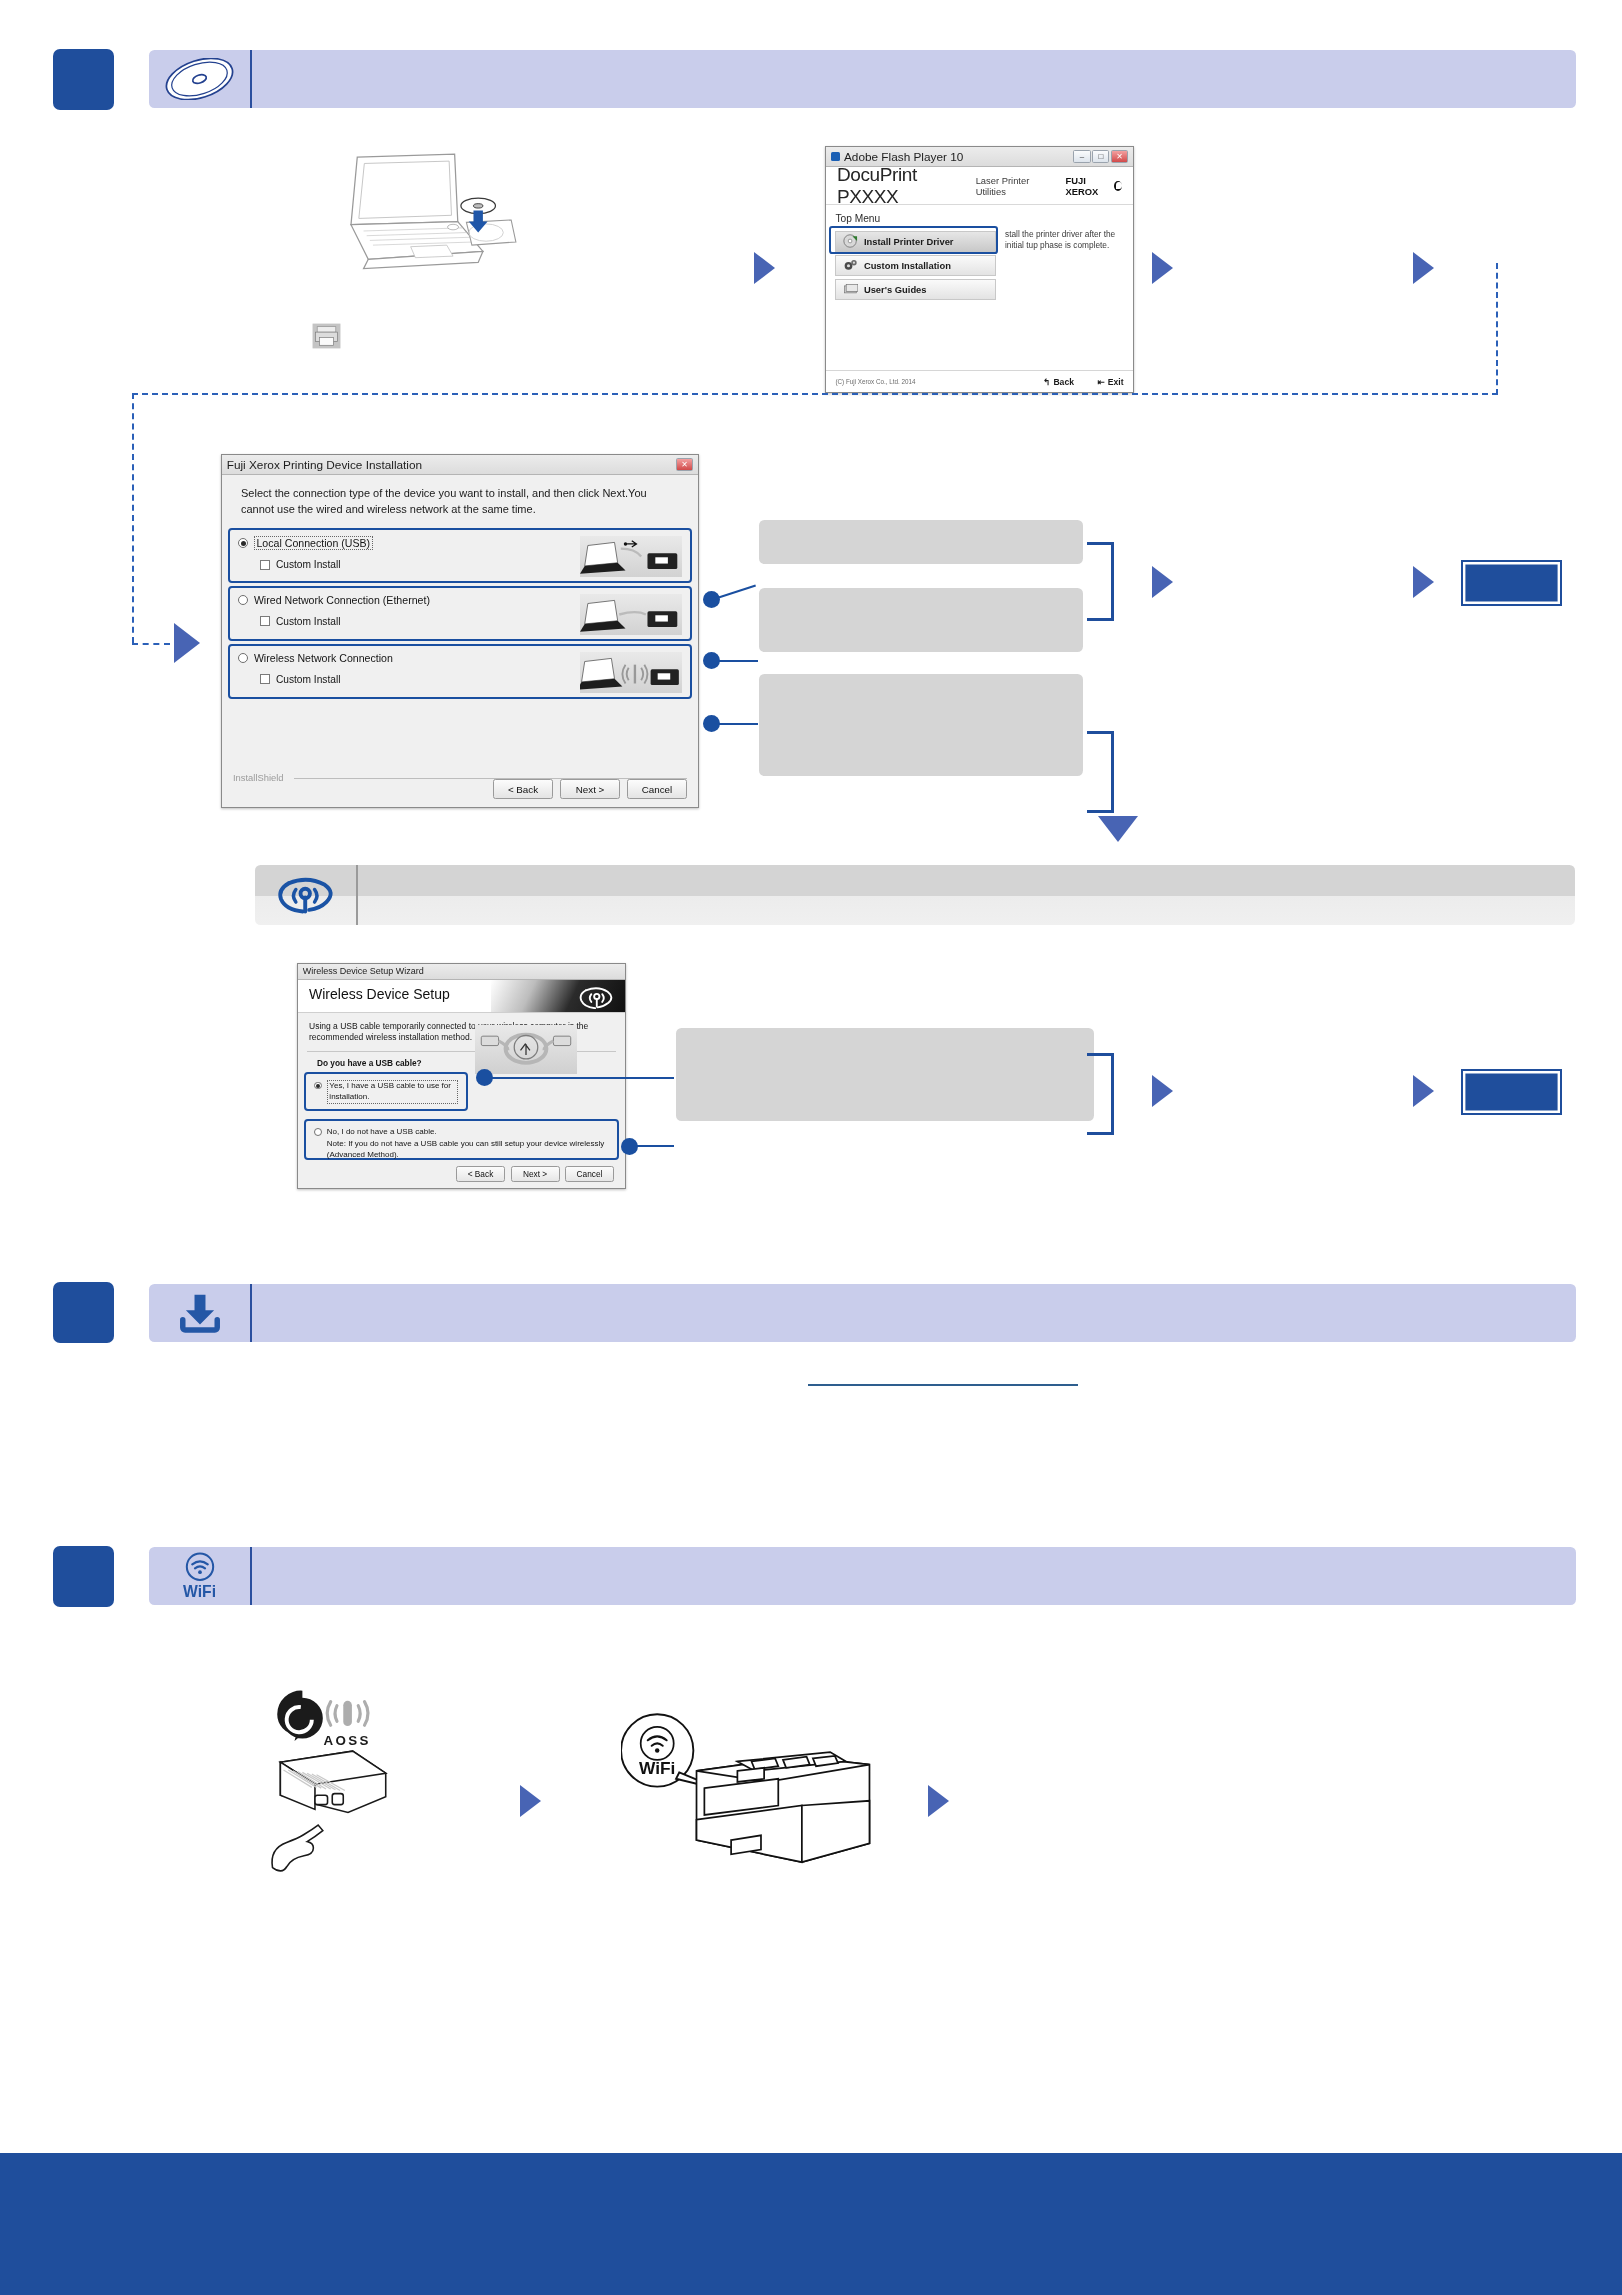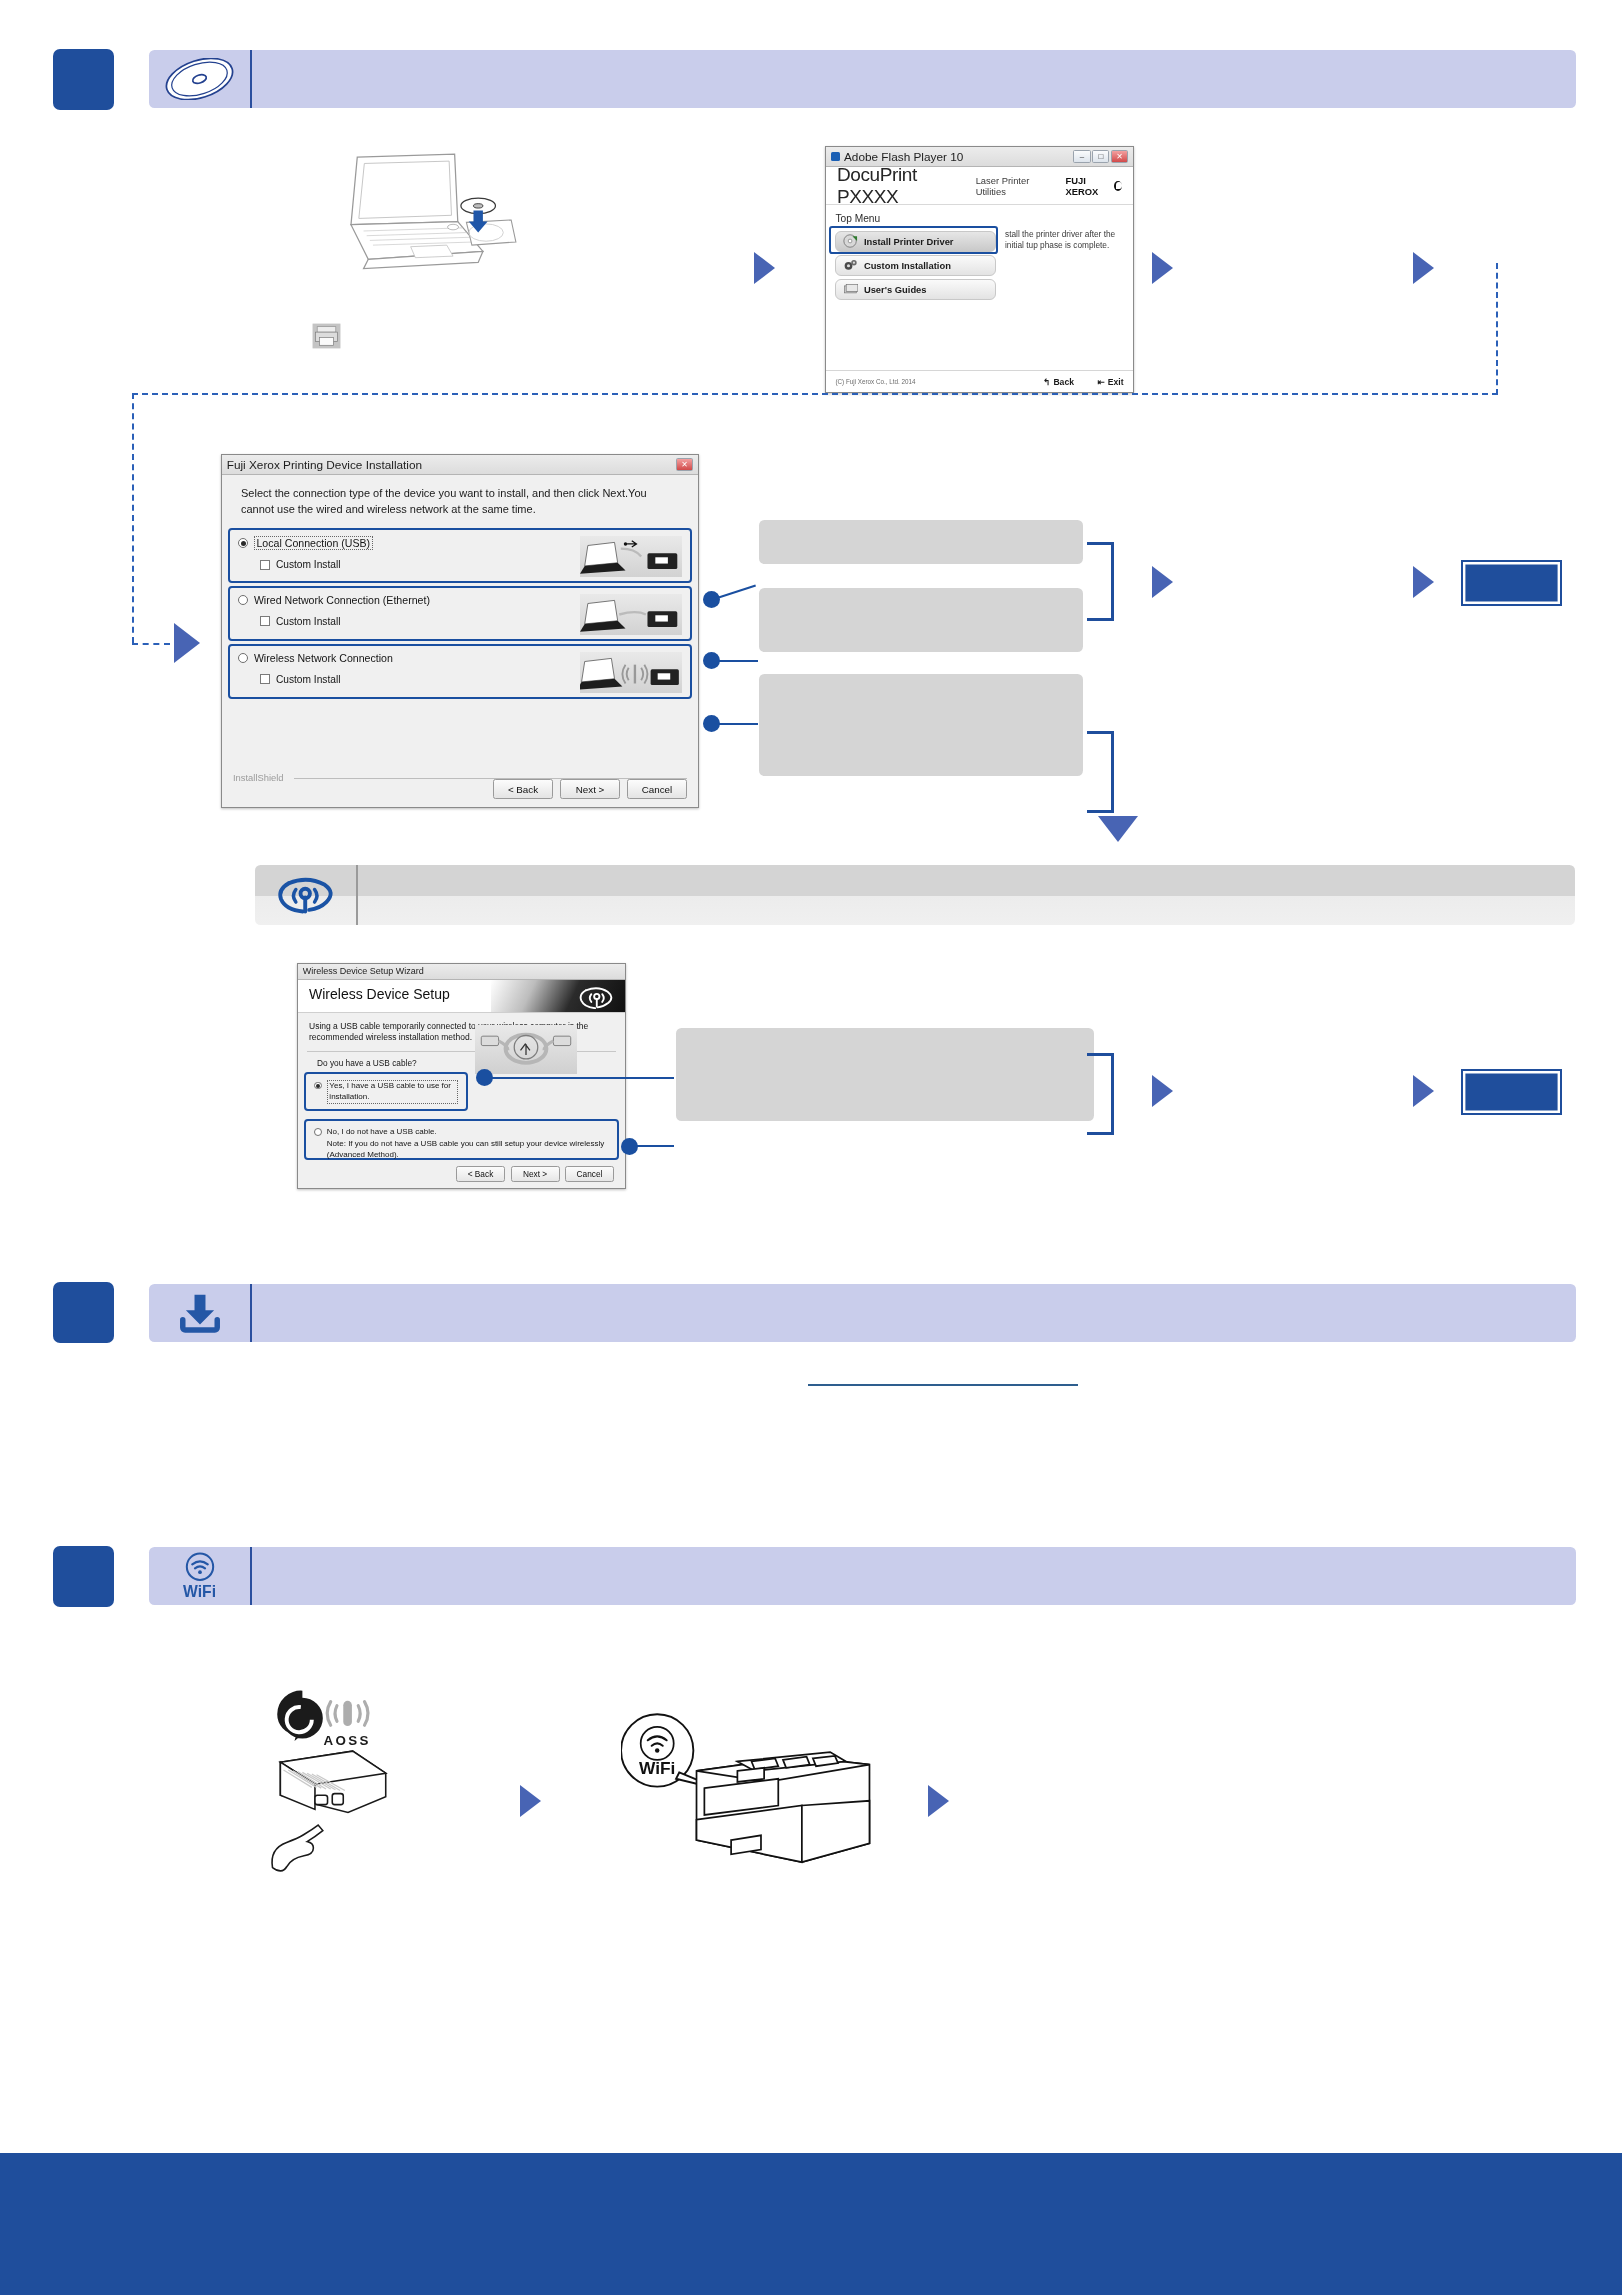--- a/index.html
+++ b/index.html
@@ -95,21 +95,21 @@
     position:relative;
   }
   #flashWin .fw-brand .ball::after{
     content:""; position:absolute; left:2.4px; top:1.6px; width:5.5px;height:6.3px;
     border-radius:50% 50% 50% 0; background:#fff;
   }
   #flashWin .fw-body { padding:7.9px 9.4px 0 9.4px; position:relative; height:151px;}
   #flashWin .fw-topmenu { font-size:10.2px; color:#2b2b2b; margin-bottom:6.3px;}
   #flashWin .fw-item {
     height:21px; background:linear-gradient(180deg,#fafafa,#e3e3e3);
-    border:0.8px solid #c8c8c8; border-radius:6px;
+    border:0.8px solid #c8c8c8; border-radius:0;
     display:flex; align-items:center; gap:5.5px; padding:0 6.3px; margin-bottom:3.1px;
     width:161px; font-size:9.4px; font-weight:bold; color:#1a1a1a;
   }
   #flashWin .fw-item.sel {
     background:linear-gradient(180deg,#e6e6e6,#c9c9c9);
   }
   #flashWin .fw-hl {
     position:absolute; left:3.1px; top:20.4px; width:169px; height:28px;
     border:2.4px solid #1a4fa0; border-radius:3.1px; pointer-events:none;
   }
@@ -191,21 +191,21 @@
     height:33px; background:#fff; position:relative; overflow:hidden; border-bottom:0.8px solid #cfcfcf;
   }
   #wdsWin .wd-h { position:absolute; left:11px; top:6.3px; font-size:14px; color:#111; }
   #wdsWin .wd-wavewrap{
     position:absolute; right:0; top:0; width:134px; height:33px;
     background:linear-gradient(115deg,#ffffff 0%, #bdbdbd 30%, #2b2b2b 60%, #101010 100%);
     display:flex; align-items:center; justify-content:flex-end; padding-right:7.9px;
   }
   #wdsWin .wd-desc { padding:7.9px 11px 6.3px 11px; font-size:8.5px; color:#141414; line-height:1.4; background:#f0f0f0;}
   #wdsWin .wd-hr { height:0.8px; background:#c7c7c7; margin:0 9.4px 6.3px 9.4px;}
-  #wdsWin .wd-q { font-size:8.3px; color:#141414; margin:0 0 4.7px 19px;}
+  #wdsWin .wd-q { font-size:8.3px; color:#141414; margin:0 0 4.7px 19px;font-weight:bold;}
   #wdsWin .wd-opt {
     position:relative; margin:0 6.3px 7.9px 6.3px; border:2.4px solid #1a4fa0; border-radius:3.9px;
     background:#f0f0f0; padding:5.5px 7.9px;
   }
   #wdsWin .wd-opt.a { height:39px; width:164px; }
   #wdsWin .wd-opt.b { height:41px; }
   #wdsWin .wd-rl { display:flex; align-items:flex-start; gap:4.7px;}
   #wdsWin .wd-radio{ width:7.9px;height:7.9px;border-radius:50%;border:0.8px solid #6f6f6f;background:#fff;flex:0 0 7.9px; margin-top:1.6px;}
   #wdsWin .wd-radio.on::after{content:"";display:block;width:3.9px;height:3.9px;border-radius:50%;background:#2b2b2b;margin:1.2px auto;}
   #wdsWin .wd-l { font-size:8px; color:#141414; line-height:1.35;}

